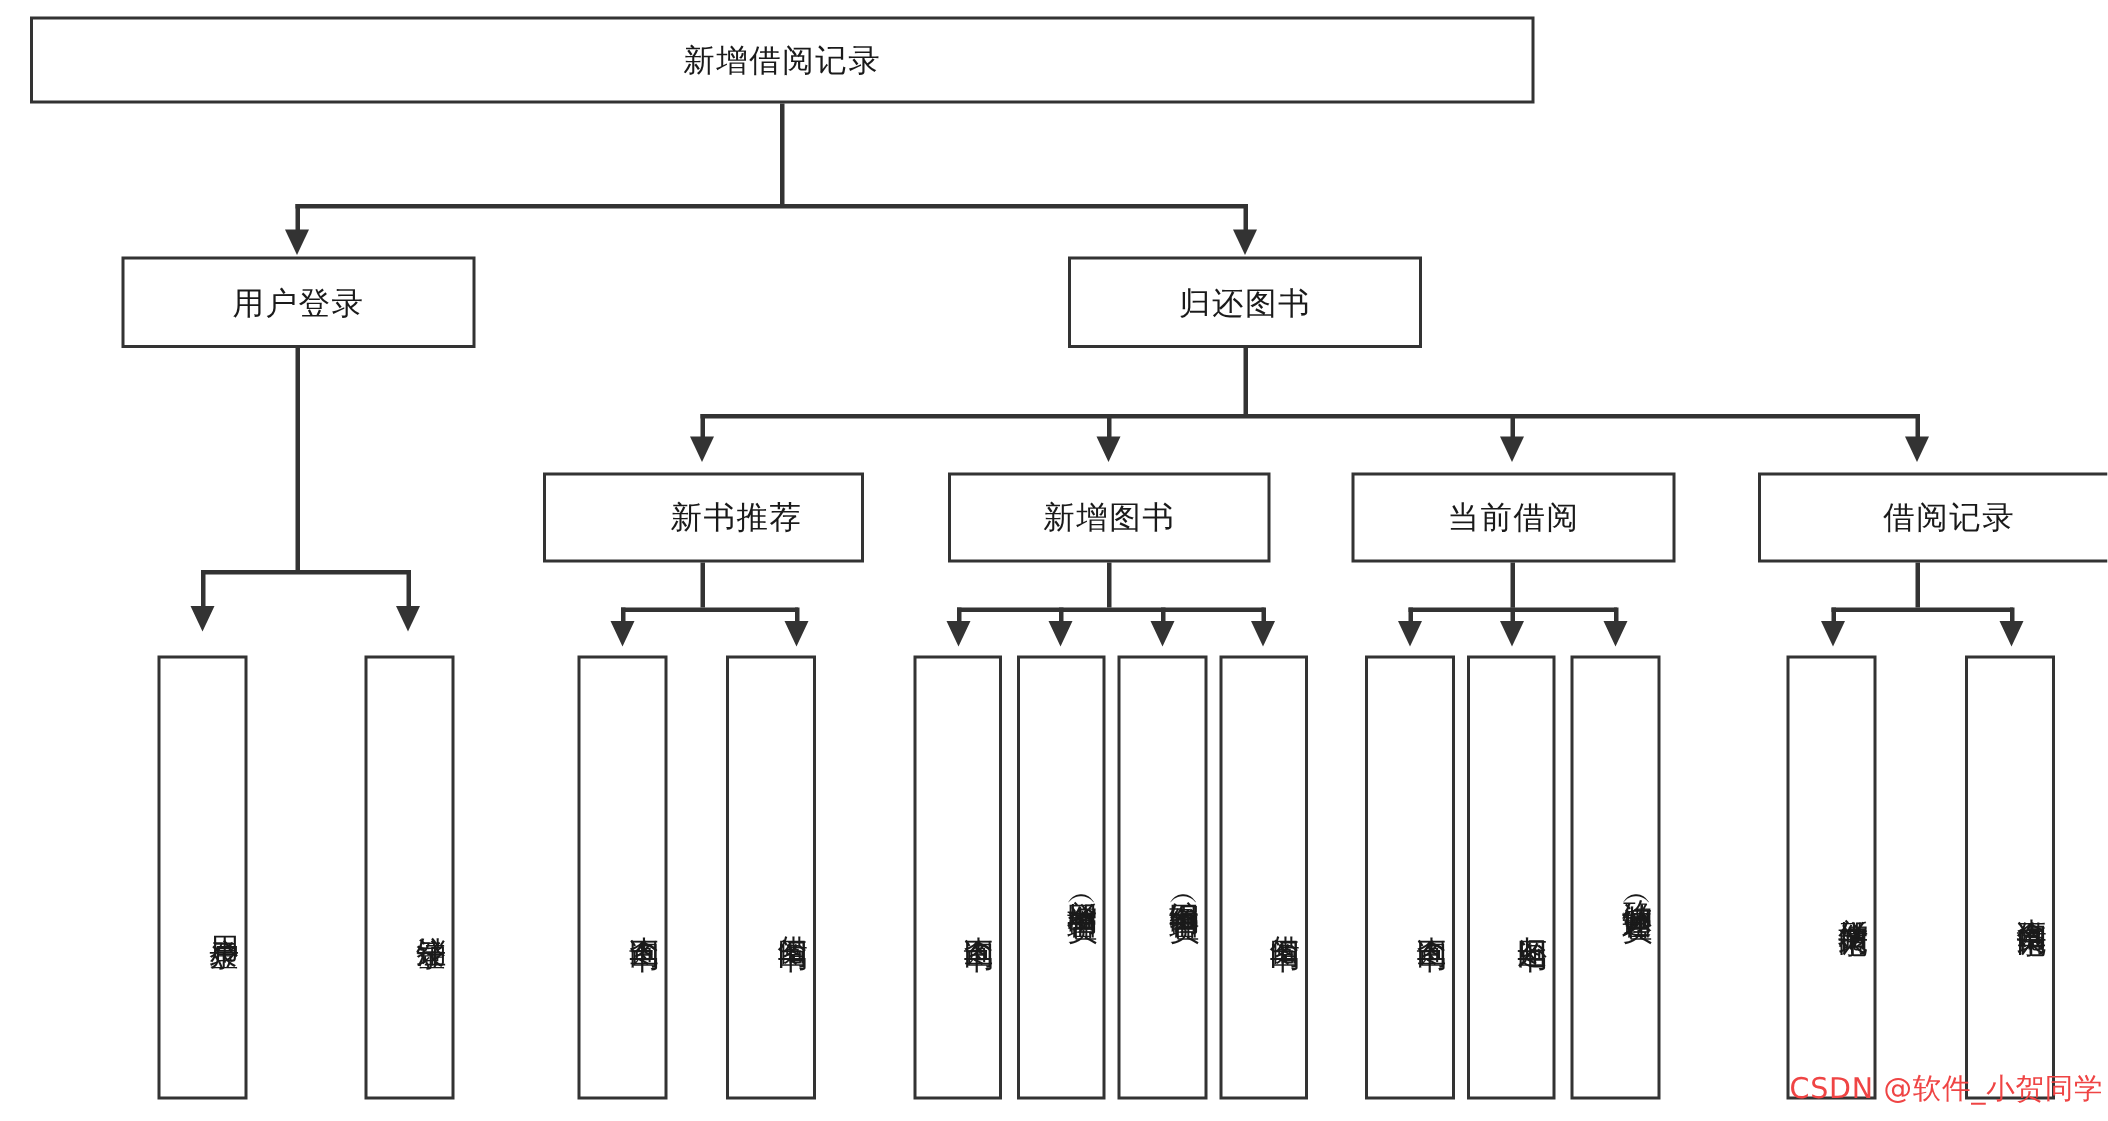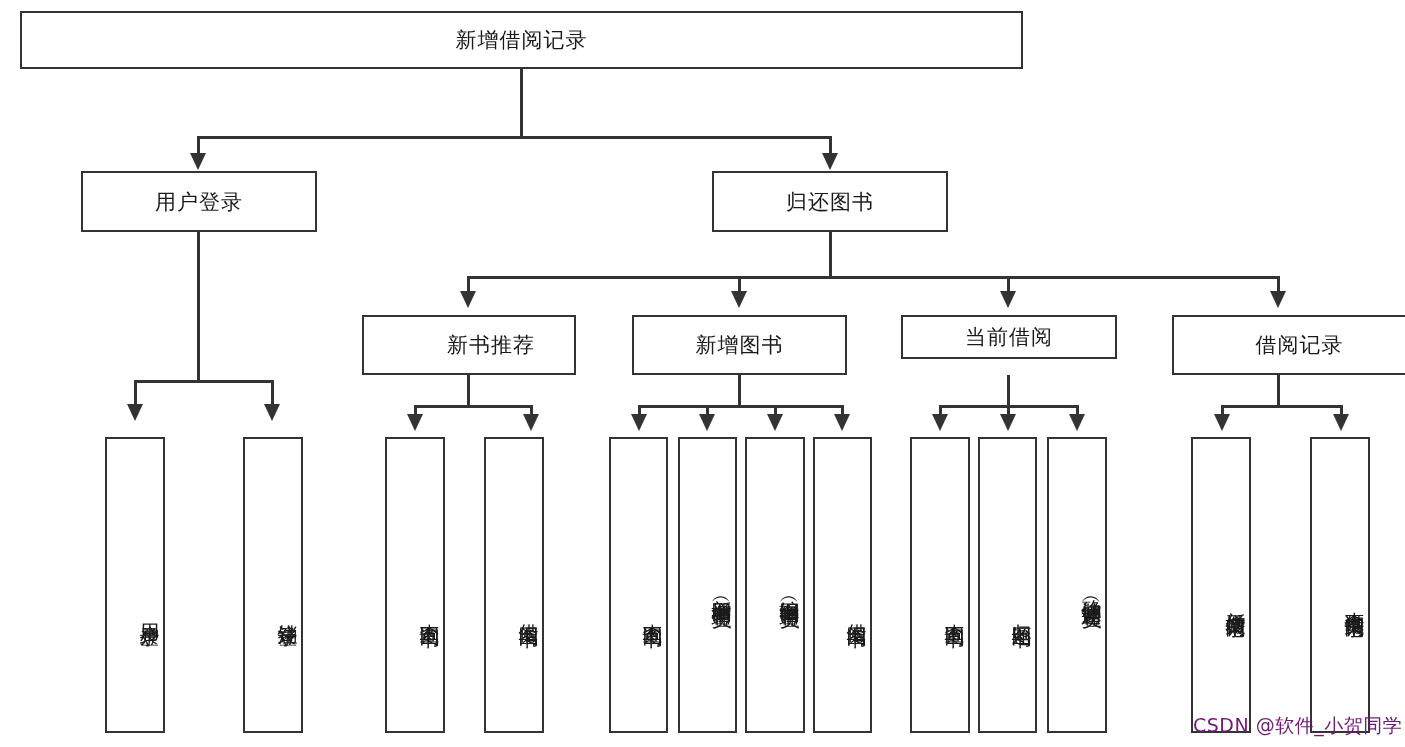--- a/index.html
+++ b/index.html
@@ -54,21 +54,21 @@
   .arrow {
     position: absolute;
     width: 0;
     height: 0;
     border-left: 8px solid transparent;
     border-right: 8px solid transparent;
     border-top: 17px solid #333333;
   }
   .watermark {
     position: absolute;
-    color: #701a75;
+    color: #ef4444;
     font-size: 19px;
     white-space: nowrap;
     letter-spacing: 0.5px;
   }
 </style>
 </head>
 <body>
 
 <div id="canvas">
 
@@ -101,21 +101,21 @@
   <div class="arrow" style="left:460px; top:291px;"></div>
   <div class="line v" style="left:738px; top:276px; height:16px;"></div>
   <div class="arrow" style="left:731px; top:291px;"></div>
   <div class="line v" style="left:1007px; top:276px; height:16px;"></div>
   <div class="arrow" style="left:1000px; top:291px;"></div>
   <div class="line v" style="left:1277px; top:276px; height:16px;"></div>
   <div class="arrow" style="left:1270px; top:291px;"></div>
 
   <div class="node h" style="left:362px; top:315px; width:214px; height:60px;padding-left:44px;">新书推荐</div>
   <div class="node h" style="left:632px; top:315px; width:215px; height:60px;">新增图书</div>
-  <div class="node h" style="left:901px; top:315px; width:216px; height:44px;">当前借阅</div>
+  <div class="node h" style="left:901px; top:315px; width:216px; height:60px;">当前借阅</div>
   <div class="node h" style="left:1172px; top:315px; width:255px; height:60px;">借阅记录</div>
 
   <div class="line v" style="left:467px; top:375px; height:30px;"></div>
   <div class="line h" style="left:414px; top:405px; width:118px;"></div>
   <div class="line v" style="left:414px; top:405px; height:10px;"></div>
   <div class="arrow" style="left:407px; top:414px;"></div>
   <div class="line v" style="left:530px; top:405px; height:10px;"></div>
   <div class="arrow" style="left:523px; top:414px;"></div>
 
   <div class="line v" style="left:738px; top:375px; height:30px;"></div>

